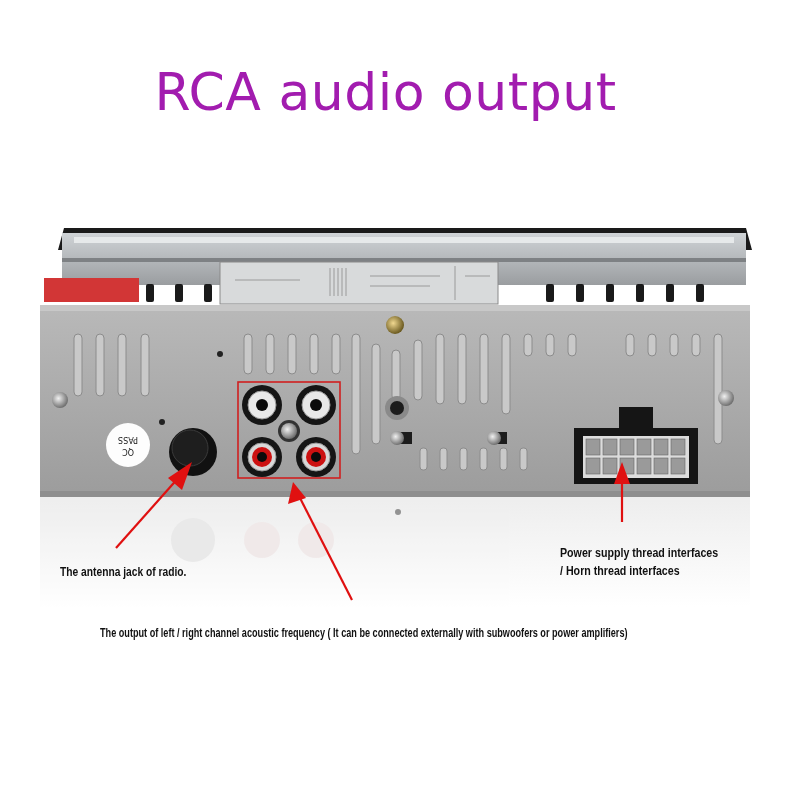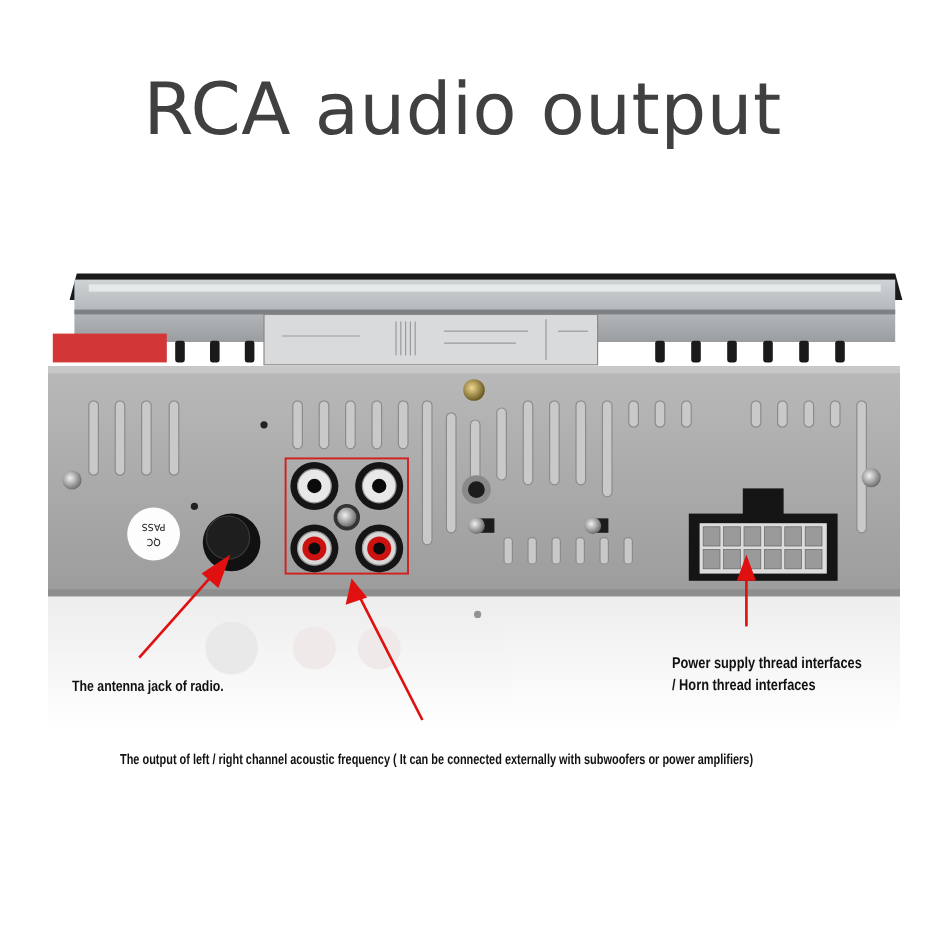--- a/index.html
+++ b/index.html
@@ -1,17 +1,17 @@
 <!DOCTYPE html>
 <html><head>
 <meta charset="utf-8">
 <style>
   html,body{margin:0;padding:0;background:#fff;}
   body{width:787px;height:787px;position:relative;overflow:hidden;font-family:"DejaVu Sans",sans-serif;}
-  .title{position:absolute;left:0;top:52px;width:787px;text-align:center;font-family:"DejaVu Sans",sans-serif;font-size:60px;font-weight:400;color:#404040;letter-spacing:0.5px;line-height:80px;}
+  .title{position:absolute;left:0;top:52px;width:787px;text-align:center;font-family:"DejaVu Sans",sans-serif;font-size:52px;font-weight:400;color:#a21caf;letter-spacing:0.5px;line-height:80px;}
   .title span{display:inline-block;transform:translateX(-8px);}
   .label{position:absolute;font-family:"Liberation Sans",sans-serif;font-weight:700;color:#111;white-space:nowrap;transform:scaleX(0.82);transform-origin:left top;}
   svg{position:absolute;left:0;top:0;}
 </style>
 </head>
 <body>
 
 <div class="title"><span>RCA audio output</span></div>
 
 <svg width="787" height="787" viewBox="0 0 787 787">

